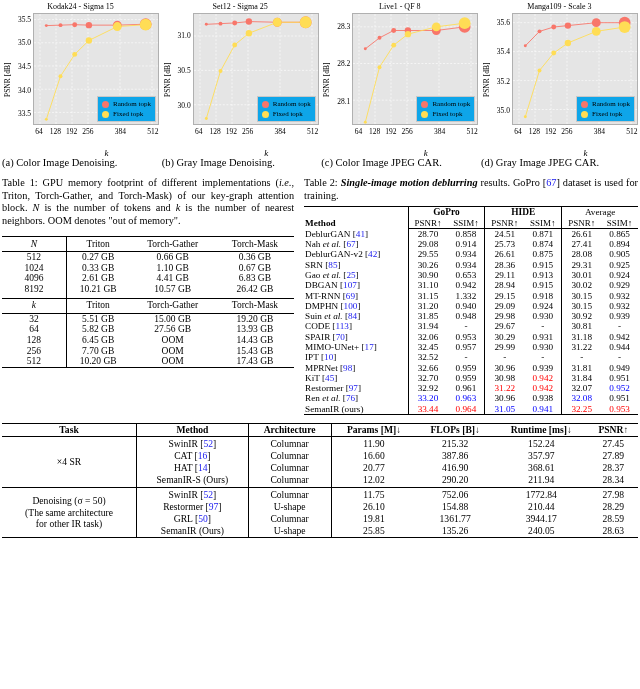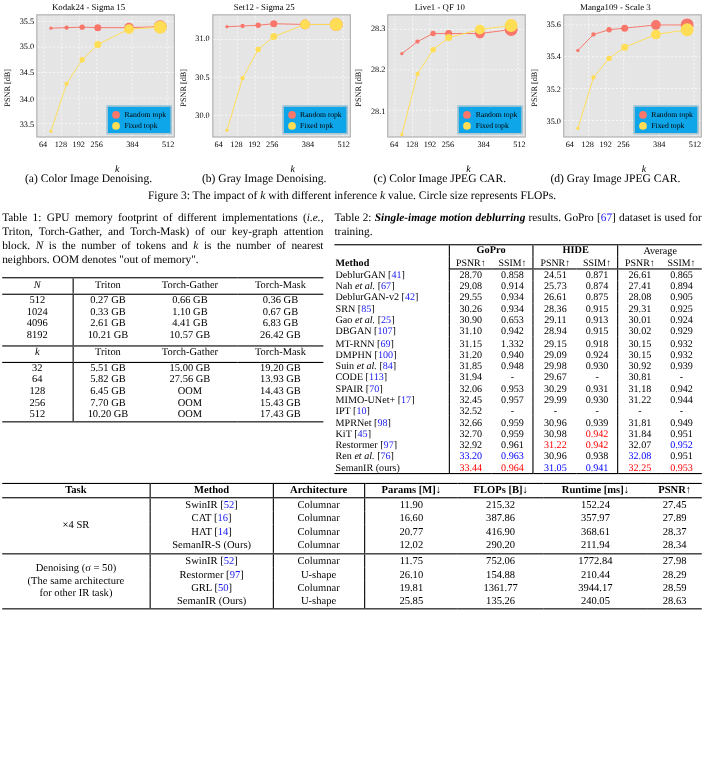--- a/index.html
+++ b/index.html
@@ -25,21 +25,21 @@
   .yticks{position:absolute;left:0;top:0;width:20px;height:112px;}
   .ytick{position:absolute;right:1px;font-size:7.5px;transform:translateY(-50%);white-space:nowrap;}
   .plot{
     position:absolute;left:21px;top:0;right:0;height:112px;
     background:#e5e5e5;border:1px solid #b0b0b0;box-sizing:border-box;
   }
   .plot svg{display:block;width:100%;height:100%;}
   .xticks{position:absolute;left:21px;right:0;top:114px;height:11px;}
   .xtick{position:absolute;font-size:7.5px;transform:translateX(-50%);white-space:nowrap;}
   .xlabel{text-align:center;font-size:9px;font-style:italic;margin-top:12px;margin-left:21px;}
-  .subcap{font-size:10.5px;text-align:center;margin-top:2px;font-family:Liberation Serif, serif;}
+  .subcap{font-size:10.5px;text-align:left;margin-top:2px;font-family:Liberation Serif, serif;}
 
   .legendbox{
     position:absolute;background:#0ea5e9;border:1px solid #c8c8c8;
     padding:2px 4px;box-sizing:border-box;
   }
   .legrow{display:flex;align-items:center;gap:4px;height:10px;}
   .legdot{width:7px;height:7px;border-radius:50%;display:inline-block;}
   .legtxt{font-size:7px;white-space:nowrap;}
 
   .figcap{font-size:10.5px;text-align:center;margin-top:5px;padding:0 22px;}
@@ -212,21 +212,21 @@
               <div class="xtick" style="left: 43.5484%;">256</div>
               <div class="xtick" style="left: 69.3548%;">384</div>
               <div class="xtick" style="left: 95.1613%;">512</div>
             </div>
             <div class="xlabel" style="position: absolute; left: 21px; right: 0px; top: 123px;">k</div>
           </div>
         </div>
         <div class="subcap" style="margin-top: 4px;">(b) Gray Image Denoising.</div>
       </div>
       <div class="chart-cell">
-        <div class="chart-title">Live1 - QF 10</div>
+        <div class="chart-title">Live1 - QF 8</div>
         <div class="chart-area">
           <div class="ylabel">PSNR [dB]</div>
           <div class="plotwrap" style="height: 140px;">
             <div class="yticks">
               <div class="ytick" style="top: 87.7333px;">28.1</div>
               <div class="ytick" style="top: 50.4px;">28.2</div>
               <div class="ytick" style="top: 13.0667px;">28.3</div>
             </div>
             <div class="plot">
               <svg viewBox="0 0 100 100" preserveAspectRatio="none">
@@ -343,23 +343,20 @@
               <div class="xtick" style="left: 69.3548%;">384</div>
               <div class="xtick" style="left: 95.1613%;">512</div>
             </div>
             <div class="xlabel" style="position: absolute; left: 21px; right: 0px; top: 123px;">k</div>
           </div>
         </div>
         <div class="subcap" style="margin-top: 4px;">(d) Gray Image JPEG CAR.</div>
       </div>
     </div>
 
-  <div class="figcap">
-    <span>Figure 3: The impact of </span><i>k</i><span> with different inference </span><i>k</i><span> value. Circle size represents FLOPs.</span>
-  </div>
 
   <div class="cols">
 
     <div class="col-left">
       <div class="cap" id="t1cap"><span>Table 1: GPU memory footprint of different implementations (</span><i>i.e.</i><span>, Triton, Torch-Gather, and Torch-Mask) of our key-graph attention block. </span><i>N</i><span> is the number of tokens and </span><i>k</i><span> is the number of nearest neighbors. OOM denotes "out of memory".</span></div>
       <table class="t1">
         <tbody id="t1body">
             <tr class="hdr">
               <td class="it rule-top" style="width: 22%;">N</td>
               <td class="vbar rule-top">Triton</td>

